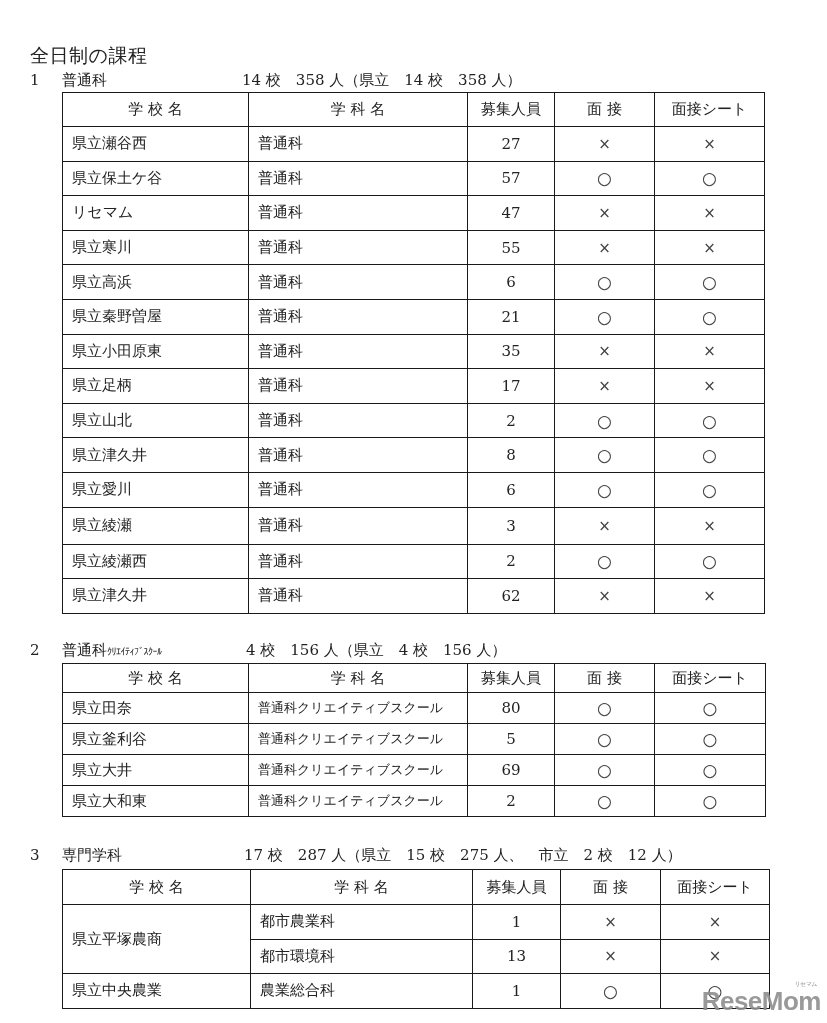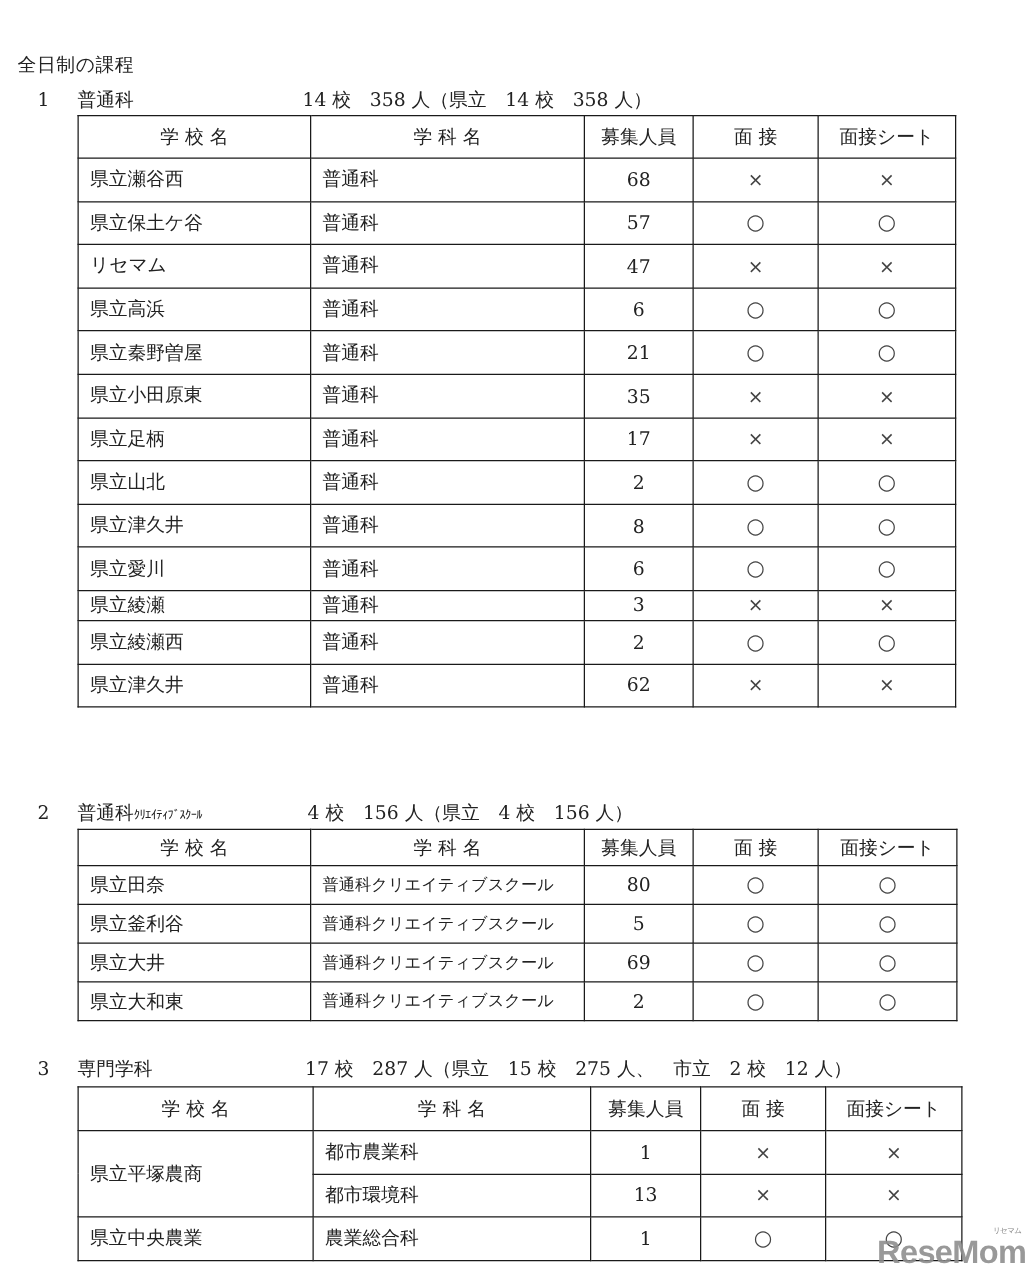--- a/index.html
+++ b/index.html
@@ -2,22 +2,22 @@
 <html><head>
   <meta charset="utf-8">
   <style>
     html, body { margin: 0; padding: 0; background: #ffffff; }
     body {
       width: 827px; height: 1023px; position: relative; overflow: hidden;
       font-family: "DejaVu Serif", "Liberation Serif", serif;
       color: #222222;
     }
     .doc-title {
-      position: absolute; left: 14px; top: 43px;
-      font-size: 15px; letter-spacing: 0.5px;
+      position: absolute; left: 30px; top: 43px;
+      font-size: 19px; letter-spacing: 0.5px;
     }
     .section-heading {
       position: absolute; left: 30px; font-size: 15px; white-space: nowrap;
     }
     .section-heading .num { display: inline-block; width: 32px; }
     .section-heading .name { display: inline-block; }
     .section-heading .summary { position: absolute; top: 0; white-space: nowrap; }
     .section-heading .small { font-size: 10px; letter-spacing: -0.5px; }
 
     table.grid {
@@ -71,39 +71,46 @@
       <th class="hdr-spaced">学 科 名</th>
       <th>募集人員</th>
       <th class="hdr-menset">面 接</th>
       <th>面接シート</th>
     </tr>
   </thead>
   <tbody>
     <tr style="height:34.6px;">
       <td class="school">県立瀬谷西</td>
       <td class="dept">普通科</td>
-      <td class="center">68</td>
+      <td class="center">27</td>
       <td class="center mark">×</td>
       <td class="center mark">×</td>
     </tr>
     <tr style="height:34.6px;">
       <td class="school">県立保土ケ谷</td>
       <td class="dept">普通科</td>
       <td class="center">57</td>
       <td class="center mark circle">○</td>
       <td class="center mark circle">○</td>
     </tr>
     <tr style="height:34.6px;">
       <td class="school">リセマム</td>
       <td class="dept">普通科</td>
       <td class="center">47</td>
       <td class="center mark">×</td>
       <td class="center mark">×</td>
     </tr>
     <tr style="height:34.6px;">
+      <td class="school">県立寒川</td>
+      <td class="dept">普通科</td>
+      <td class="center">55</td>
+      <td class="center mark">×</td>
+      <td class="center mark">×</td>
+    </tr>
+    <tr style="height:34.6px;">
       <td class="school">県立高浜</td>
       <td class="dept">普通科</td>
       <td class="center">6</td>
       <td class="center mark circle">○</td>
       <td class="center mark circle">○</td>
     </tr>
     <tr style="height:34.6px;">
       <td class="school">県立秦野曽屋</td>
       <td class="dept">普通科</td>
       <td class="center">21</td>
@@ -138,21 +145,21 @@
       <td class="center mark circle">○</td>
       <td class="center mark circle">○</td>
     </tr>
     <tr style="height:34.6px;">
       <td class="school">県立愛川</td>
       <td class="dept">普通科</td>
       <td class="center">6</td>
       <td class="center mark circle">○</td>
       <td class="center mark circle">○</td>
     </tr>
-    <tr style="height:24px;">
+    <tr style="height:37px;">
       <td class="school">県立綾瀬</td>
       <td class="dept">普通科</td>
       <td class="center">3</td>
       <td class="center mark">×</td>
       <td class="center mark">×</td>
     </tr>
     <tr style="height:34.6px;padding-left:36px;">
       <td class="school">県立綾瀬西</td>
       <td class="dept">普通科</td>
       <td class="center">2</td>

